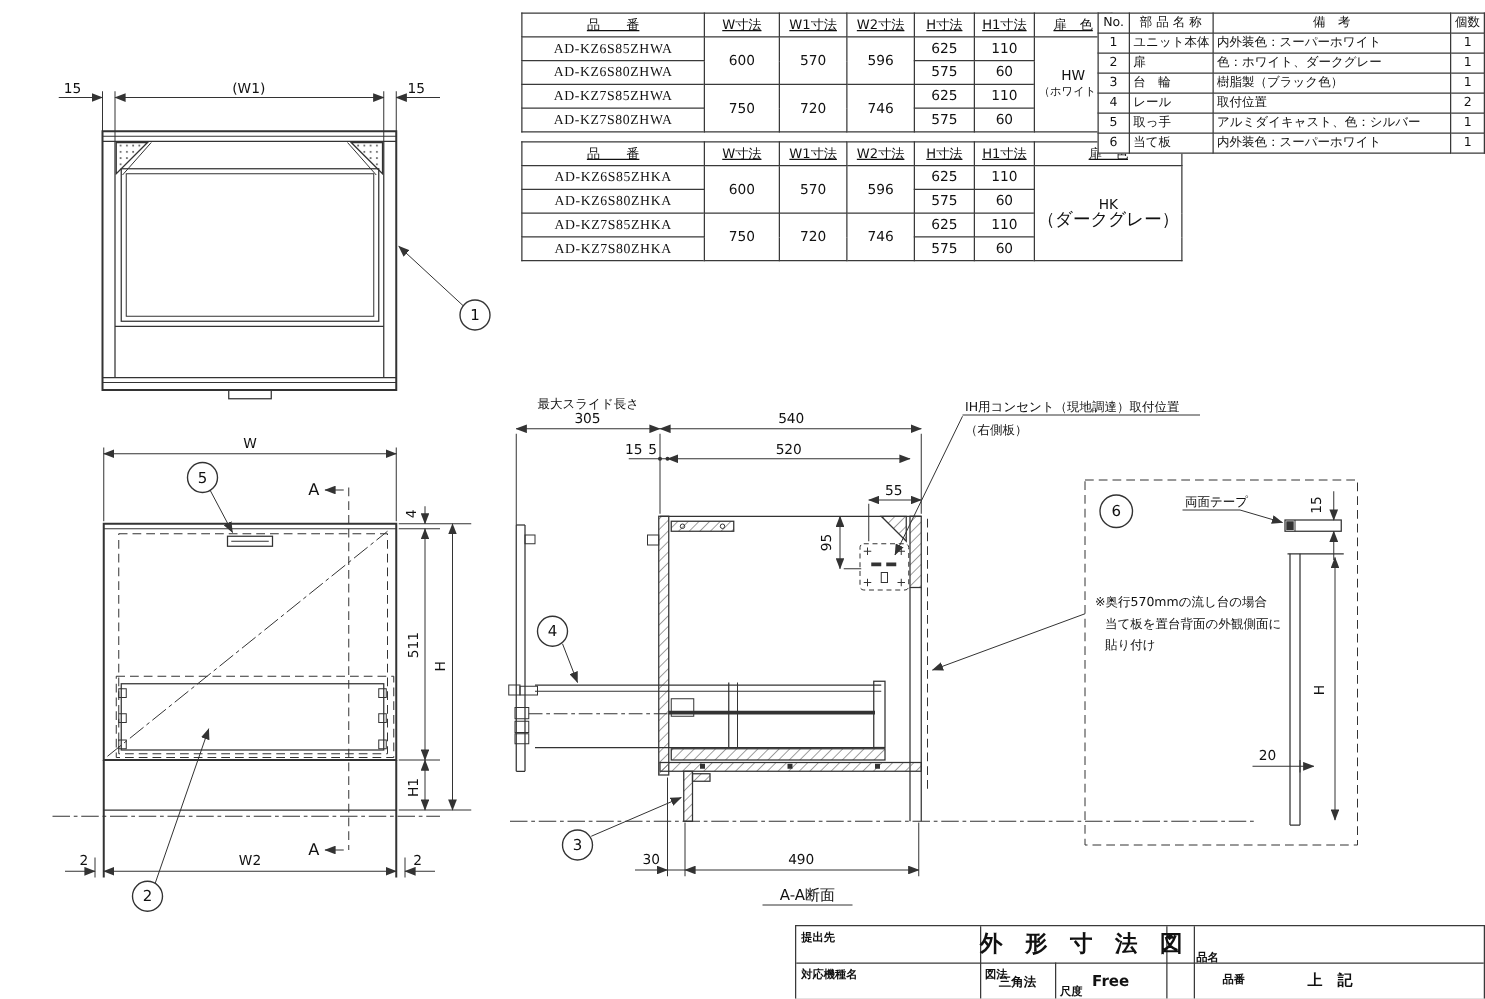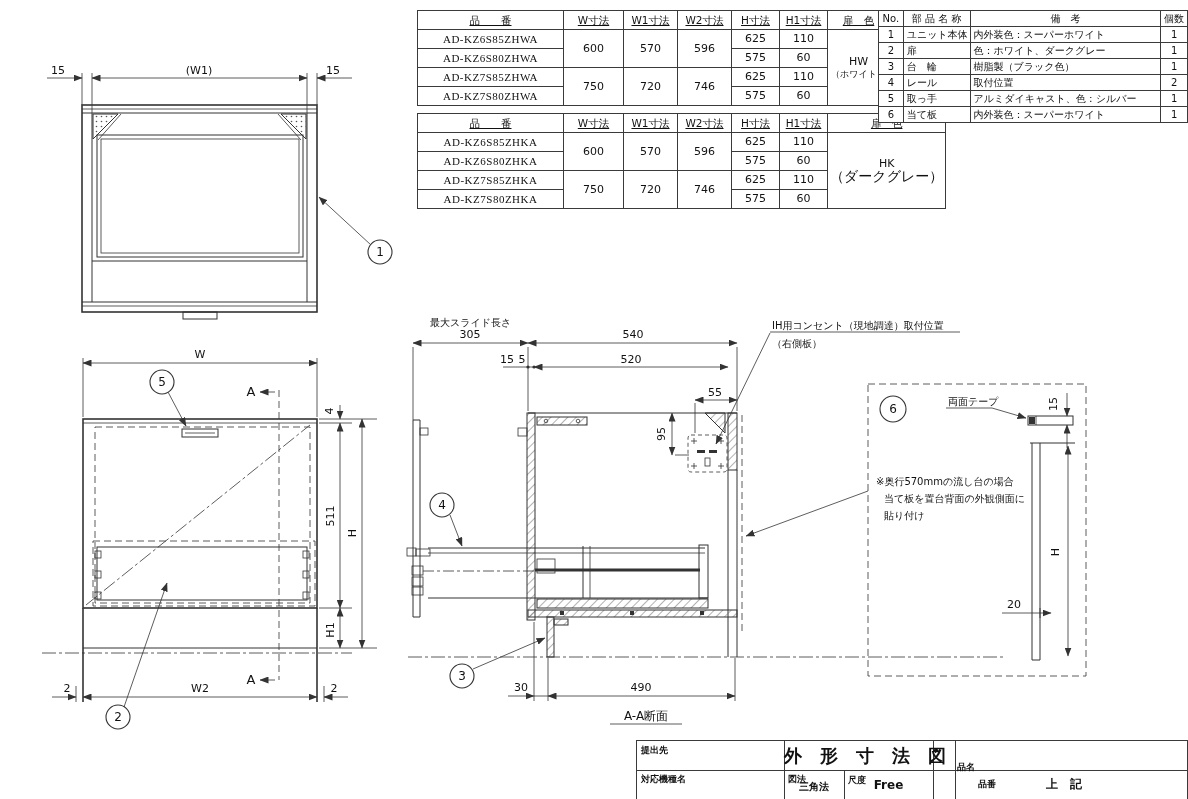--- a/index.html
+++ b/index.html
@@ -463,19 +463,19 @@
     <div class="tb-line" style="left:318px;top:0;width:1px;height:58px;"></div>
     <div class="tb-line" style="left:207px;top:29px;width:1px;height:29px;"></div>
 
     <div class="tb-txt lab" style="left:4px;top:3px;">提出先</div>
     <div class="tb-txt" style="left:147px;top:0;width:149px;height:29px;line-height:29px;text-align:center;font-size:18px;">外　形　寸　法　図</div>
     <div class="tb-txt lab" style="left:296px;top:12px;width:22px;line-height:29px;text-align:left;margin-left:24px;">品名</div>
 
     <div class="tb-txt lab" style="left:4px;top:32px;">対応機種名</div>
     <div class="tb-txt lab" style="left:151px;top:32px;">図法</div>
     <div class="tb-txt" style="left:147px;top:33px;width:60px;height:25px;line-height:25px;text-align:center;font-size:10px;">三角法</div>
-    <div class="tb-txt lab" style="left:211px;top:33px;">尺度</div>
+    <div class="tb-txt lab" style="left:211px;top:46px;">尺度</div>
     <div class="tb-txt" style="left:207px;top:31px;width:89px;height:27px;line-height:27px;text-align:center;font-size:12px;">Free</div>
     <div class="tb-txt lab" style="left:296px;top:29px;width:22px;line-height:29px;text-align:center;padding-left:43px;">品番</div>
     <div class="tb-txt" style="left:318px;top:29px;width:218px;height:29px;line-height:29px;text-align:center;font-size:12px;">上　記</div>
   </div>
 
 </div>
 
 </body></html>

